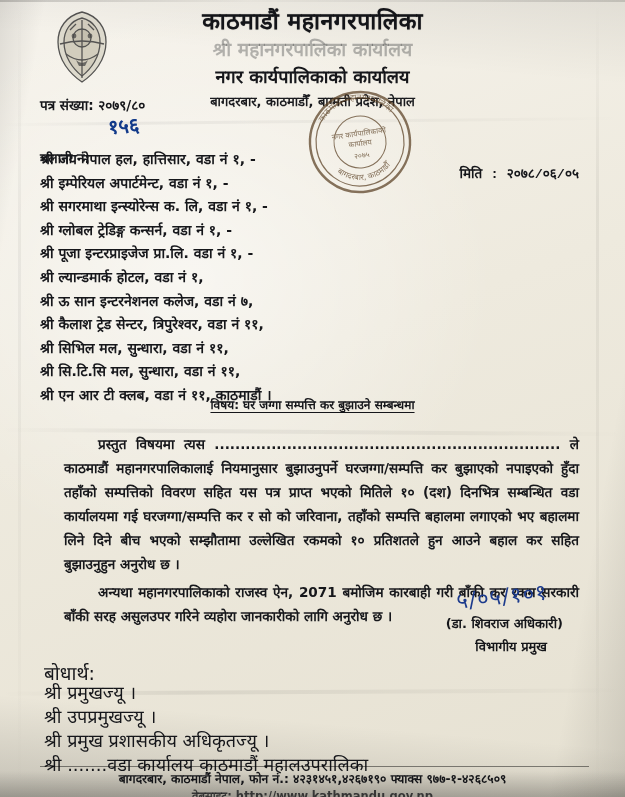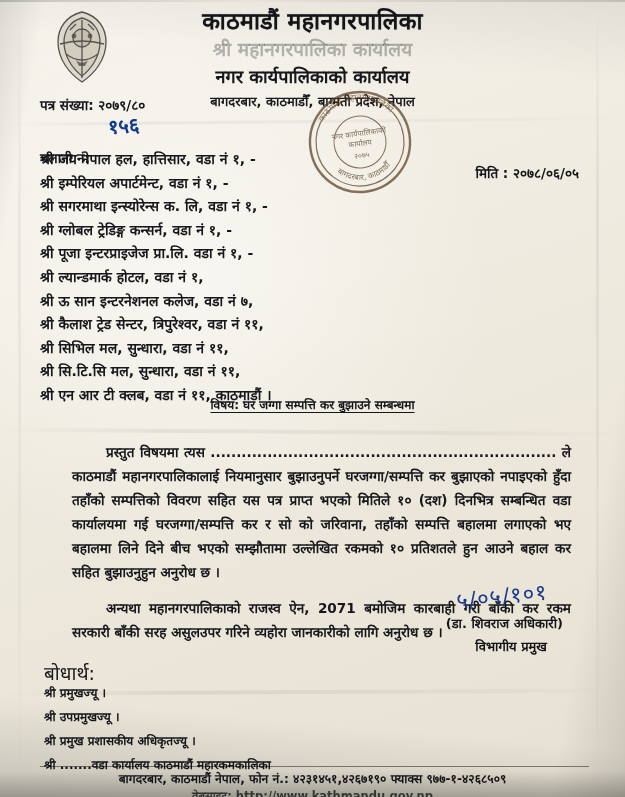--- a/index.html
+++ b/index.html
@@ -112,20 +112,21 @@
     transform: rotate(-5deg);
     font-family: "DejaVu Serif", serif;
   }
   .date-line {
     position: absolute;
     right: 46px;
     top: 164px;
     font-size: 13.5px;
     font-weight: 600;
     white-space: nowrap;
+    font-family: Liberation Mono, monospace;
   }
 
   
   .stamp {
     position: absolute;
     left: 306px;
     top: 88px;
     width: 108px;
     height: 108px;
     transform: rotate(-8deg);
@@ -164,21 +165,21 @@
     position: absolute;
     left: 60px;
     right: 42px;
     top: 428px;
     font-size: 13.6px;
     line-height: 24px;
     font-weight: 600;
     text-align: justify;
     color: #16171b;
   }
-  .body p { margin: 12px; }
+  .body p { margin: 4px; }
   .indent { display: inline-block; width: 34px; }
 
   
   .sig-hand {
     position: absolute;
     right: 78px;
     top: 580px;
     font-size: 22px;
     color: #1b3a8c;
     font-family: "DejaVu Serif", serif;
@@ -209,23 +210,23 @@
     font-size: 19px;
     font-weight: 400;
   }
   .cc-list {
     position: absolute;
     left: 44px;
     top: 681px;
     width: 420px;
   }
   .cc-item {
-    font-size: 12px;
+    font-size: 18px;
     line-height: 24px;
-    font-weight: 700;
+    font-weight: 400;
     white-space: nowrap;
   }
 
   
   .footer-rule {
     position: absolute;
     left: 40px;
     right: 36px;
     top: 766px;
     height: 1px;
@@ -352,21 +353,21 @@
 
     <div class="sig-hand">५/०५/१०१</div>
     <div class="sig-name">(डा. शिवराज अधिकारी)</div>
     <div class="sig-role">विभागीय प्रमुख</div>
 
     <div class="cc-title">बोधार्थ:</div>
     <div class="cc-list">
       <div class="cc-item">श्री प्रमुखज्यू ।</div>
       <div class="cc-item">श्री उपप्रमुखज्यू ।</div>
       <div class="cc-item">श्री प्रमुख प्रशासकीय अधिकृतज्यू ।</div>
-      <div class="cc-item">श्री .......वडा कार्यालय काठमाडौं महारकमकालिका</div>
+      <div class="cc-item">श्री .......वडा कार्यालय काठमाडौं महालउपरालिका</div>
     </div>
 
     <div class="footer-rule"></div>
     <div class="footer">बागदरबार, काठमाडौं नेपाल, फोन नं.: ४२३१४५१,४२६७१९० फ्याक्स ९७७-१-४२६८५०९</div>
     <div class="footer2">वेबसाइट: http://www.kathmandu.gov.np</div>
   </div>
 
   <div class="shadow-bottom"></div>
 </div>
 

